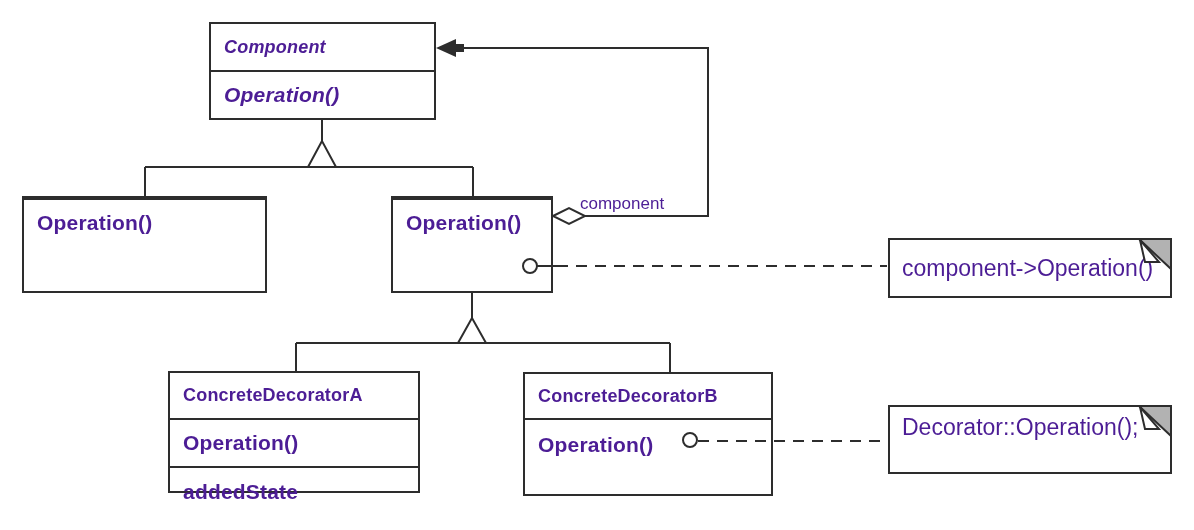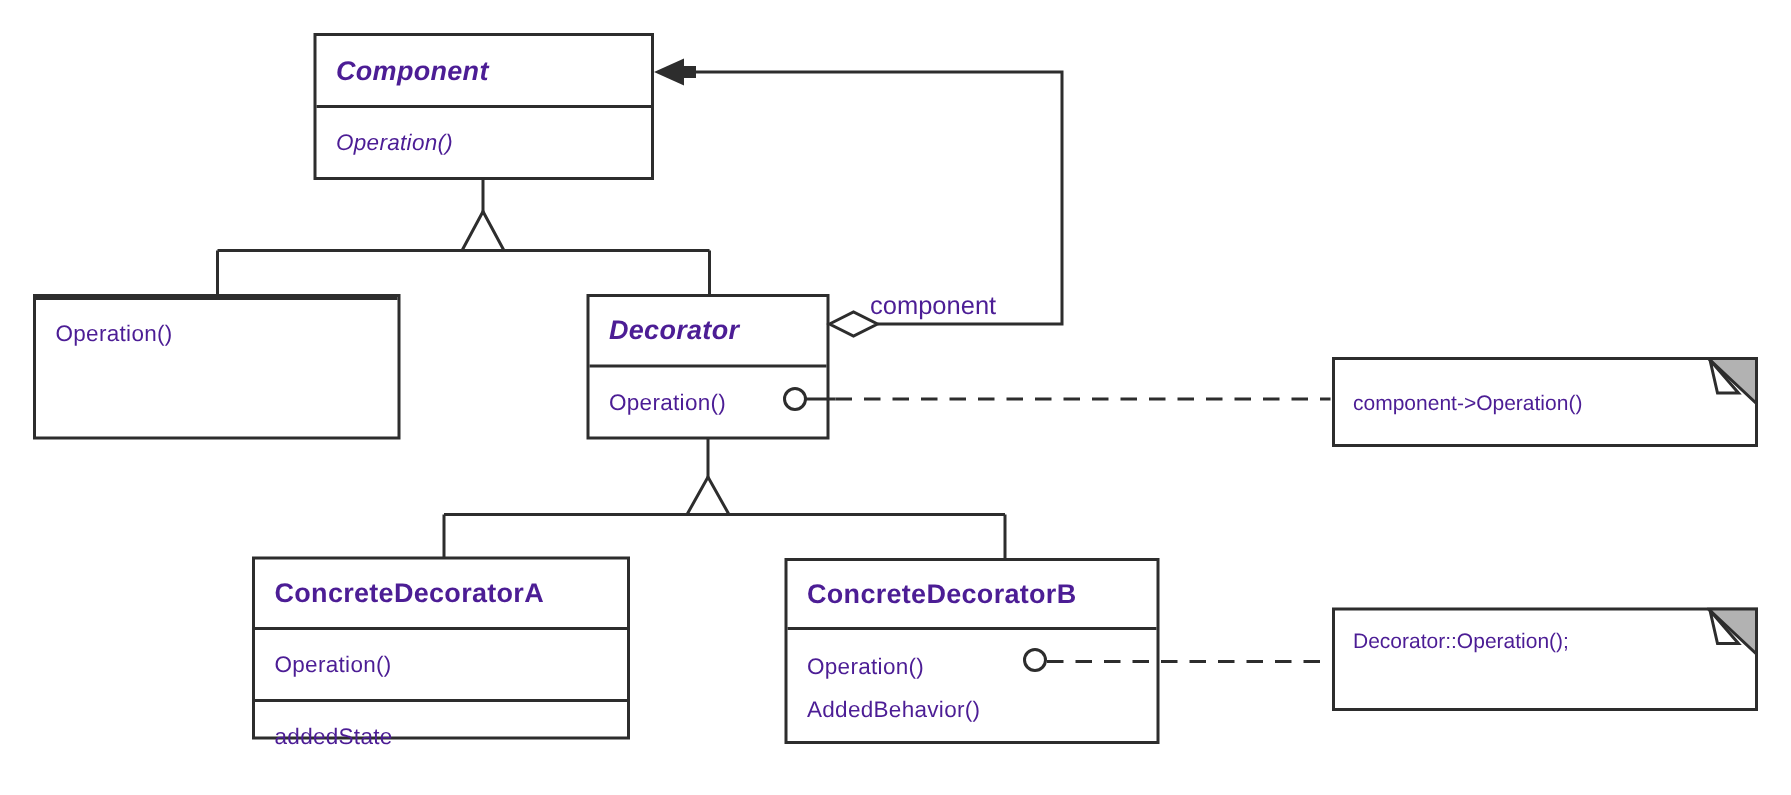--- a/index.html
+++ b/index.html
@@ -17,39 +17,40 @@
     box-sizing: border-box;
     border: 2px solid #2d2d2d;
     background: #ffffff;
     z-index: 1;
   }
   .comp {
     box-sizing: border-box;
     display: flex;
     align-items: center;
     padding-left: 13px;
-    font-size: 15px;
+    font-size: 21px;
     letter-spacing: 0.2px;
     white-space: nowrap;
+    font-weight: bold;
   }
   .comp.divided { border-top: 2px solid #2d2d2d; }
   .comp.title { font-weight: bold; font-size: 18px; }
   .abstract .comp.title { font-style: italic; }
   .comp.multi {
     display: block;
     padding-top: 10px;
     line-height: 29px;
   }
   .italic-member { font-style: italic; }
   .uml-note {
     position: absolute;
     box-sizing: border-box;
     border: 2px solid #2d2d2d;
     background: #ffffff;
-    font-size: 14px;
+    font-size: 23px;
     z-index: 1;
   }
   .note-fold { position: absolute; top: -2px; right: -2px; }
   .note-body-single {
     display: flex; align-items: center;
     height: 100%; padding-left: 12px;
   }
   .note-body-multi { padding: 7px 0 0 12px; line-height: 26px; }
   .edge-label {
     position: absolute;
@@ -71,35 +72,33 @@
   <div class="uml-class abstract" style="left:209px; top:22px; width:227px; height:98px">
     <div class="comp title" style="height:46px">Component</div>
     <div class="comp divided italic-member" style="height:48px">Operation()</div>
   </div>
 
   <div class="uml-class" style="left:22px; top:196px; width:245px; height:97px">
     <div class="comp divided" style="height:47px">Operation()</div>
   </div>
 
   <div class="uml-class abstract" style="left:391px; top:196px; width:162px; height:97px">
-    <div class="comp title" style="height:45px">Decorator</div>
     <div class="comp divided" style="height:48px">Operation()</div>
   </div>
 
   <div class="uml-class" style="left:168px; top:371px; width:252px; height:122px">
     <div class="comp title" style="height:45px">ConcreteDecoratorA</div>
     <div class="comp divided" style="height:48px">Operation()</div>
     <div class="comp divided" style="height:49px">addedState</div>
   </div>
 
   <div class="uml-class" style="left:523px; top:372px; width:250px; height:124px">
     <div class="comp title" style="height:44px">ConcreteDecoratorB</div>
     <div class="comp divided multi" style="height:76px">
       <div>Operation()</div>
-      <div>AddedBehavior()</div>
     </div>
   </div>
 
   <div class="uml-note" style="left:888px; top:238px; width:284px; height:60px">
     <svg class="note-fold" width="34" height="32" viewBox="0 0 34 32">
       <polygon points="1,1 33,1 33,31" fill="#b2b2b2" stroke="#2d2d2d" stroke-width="2"></polygon>
       <polygon points="2,2 21,24 7,24" fill="#ffffff" stroke="#2d2d2d" stroke-width="2"></polygon>
     </svg>
     <div class="note-body-single">component-&gt;Operation()</div>
   </div>

